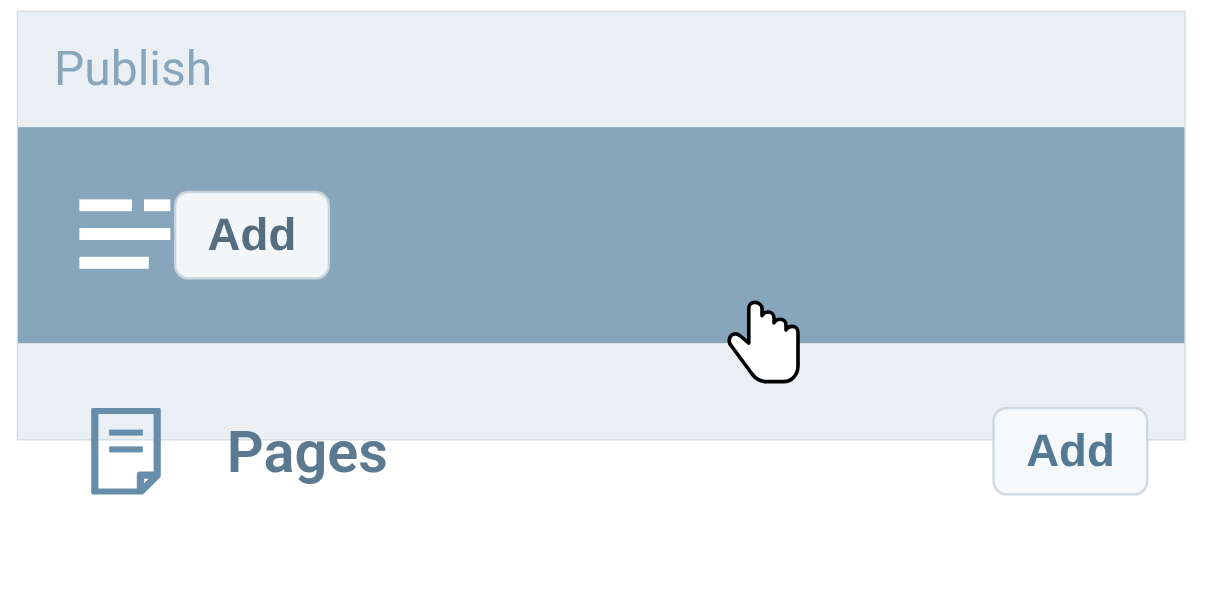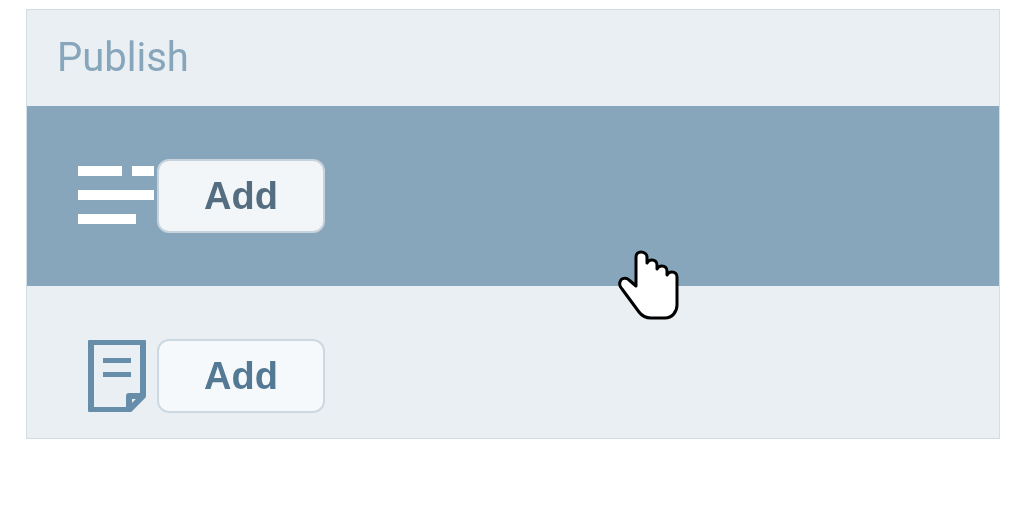--- a/index.html
+++ b/index.html
@@ -6,24 +6,24 @@
   html, body {
     margin: 0;
     padding: 0;
     width: 1024px;
     height: 513px;
     background: #ffffff;
     font-family: -apple-system, BlinkMacSystemFont, "Segoe UI", Roboto, "Helvetica Neue", Arial, sans-serif;
   }
   .panel {
     position: absolute;
-    left: 26px;
+    left: 14px;
     top: 9px;
     width: 974px;
-    height: 430px;
+    height: 358px;
     background: #e9eff3;
     border: 1px solid #d2dde4;
   }
   .section-title {
     padding: 28px 0 28px 30px;
     font-size: 40px;
     font-weight: 400;
     color: #87a6bc;
     line-height: 1;
   }
@@ -49,21 +49,21 @@
   }
   .icon-wrap {
     width: 80px;
     display: flex;
     justify-content: center;
     align-items: center;
     flex: 0 0 auto;
   }
   .add-btn {
     flex: 0 0 auto;
-    padding: 16px 45px;
+    padding: 16px 26px;
     font-size: 38px;
     font-weight: 700;
     border-radius: 12px;
     border: 2px solid #cdd9e2;
     background: #f6f9fb;
     color: #537994;
     line-height: 1;
     cursor: pointer;
   }
   .item-row.active .add-btn {
@@ -102,20 +102,21 @@
 
   <div class="item-row">
     <span class="icon-wrap">
       <svg width="60" height="72" viewBox="0 0 60 72">
         <path d="M4 2 H56 V56 L42 70 H4 Z" fill="none" stroke="#668eaa" stroke-width="6" stroke-linejoin="round"></path>
         <path d="M56 56 H42 V70" fill="none" stroke="#668eaa" stroke-width="6" stroke-linejoin="round"></path>
         <rect x="16" y="18" width="28" height="5" fill="#668eaa"></rect>
         <rect x="16" y="32" width="28" height="5" fill="#668eaa"></rect>
       </svg>
     </span>
+    <span class="item-label">Pages</span>
     <button class="add-btn">Add</button>
   </div>
 
   <span class="cursor-pointer">
     <svg width="70" height="80" viewBox="0 0 70 80">
       <path d="M26 6
                C23 6 21 8 21 11
                V40
                L14 34
                C11 31 6 32 5 36

